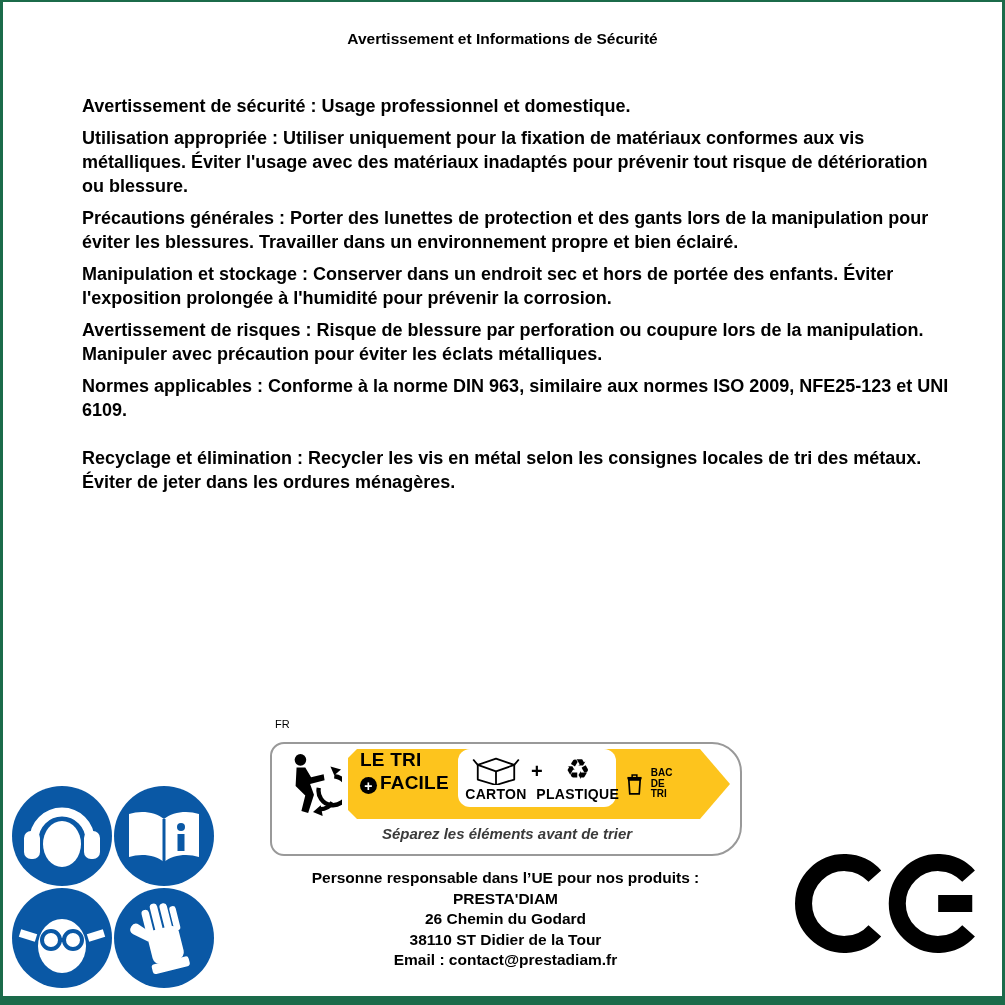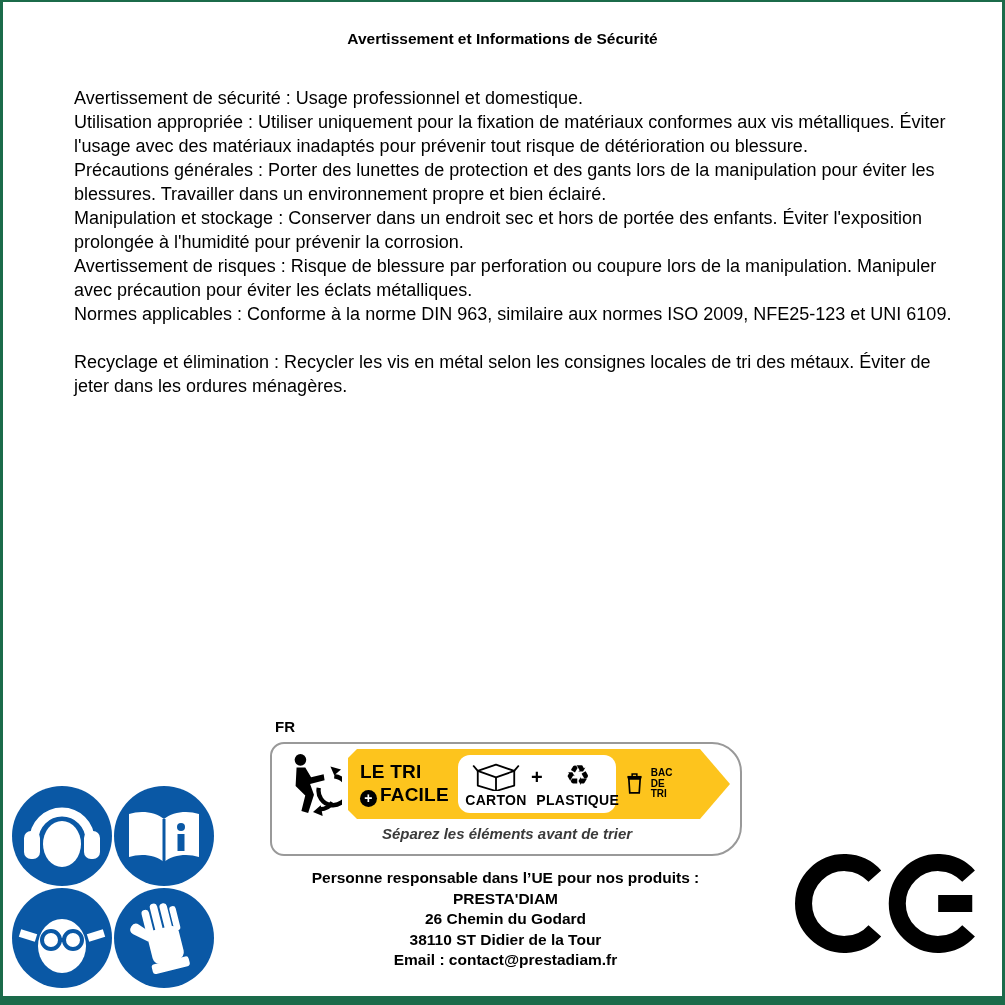--- a/index.html
+++ b/index.html
@@ -16,42 +16,42 @@
     border-width:2px 3px 9px 3px;overflow:hidden;
   }
   .title{
     position:absolute;top:22px;left:0;right:0;margin:6px;
     text-align:center;font-size:15.5px;font-weight:bold;
   }
   .body-text{
     position:absolute;top:84px;left:71px;width:886px;
     font-size:18px;line-height:24px;
   }
-  .body-text p{margin:0;}
+  .body-text p{margin:8px;font-weight:bold;}
   .body-text p.gap-before{margin-top:24px;}
 
   
   .icon-grid{
     position:absolute;left:9px;top:784px;
     display:grid;grid-template-columns:repeat(2,100px);grid-auto-rows:100px;gap:2px;
   }
   .picto{width:100px;height:100px;border-radius:50%;background:var(--safety-blue);overflow:hidden;}
   .picto svg{width:100%;height:100%;display:block;}
 
   
-  .fr-label{position:absolute;left:272px;top:716px;font-size:15px;font-weight:bold;}
+  .fr-label{position:absolute;left:272px;top:716px;font-size:11px;font-weight:normal;}
   .tri-banner{
     position:absolute;left:267px;top:740px;width:472px;height:114px;
     border:2px solid #999;border-radius:14px 30px 30px 14px;
     background:#fff;padding:5px 10px 4px 12px;
   }
   .tri-row{display:flex;align-items:center;gap:6px;height:70px;}
   .triman svg{width:58px;height:64px;display:block;}
   .tri-strip{
-    flex:1;height:70px;display:flex;align-items:center;
+    flex:1;height:70px;display:flex;
     background:var(--tri-yellow);
     clip-path:polygon(0 9px,9px 0,calc(100% - 30px) 0,100% 50%,calc(100% - 30px) 100%,9px 100%,0 calc(100% - 9px));
   }
   .tri-label{width:110px;padding-left:12px;font-weight:800;font-size:19px;line-height:1.2;letter-spacing:.2px;}
   .plus-circle{
     display:inline-flex;width:17px;height:17px;border-radius:50%;background:#000;color:#fff;
     align-items:center;justify-content:center;font-size:14px;font-weight:bold;margin-right:3px;
     vertical-align:-2px;line-height:1;
   }
   .materials{background:#fff;border-radius:12px;height:58px;display:flex;align-items:center;padding:0 8px;gap:4px;}

